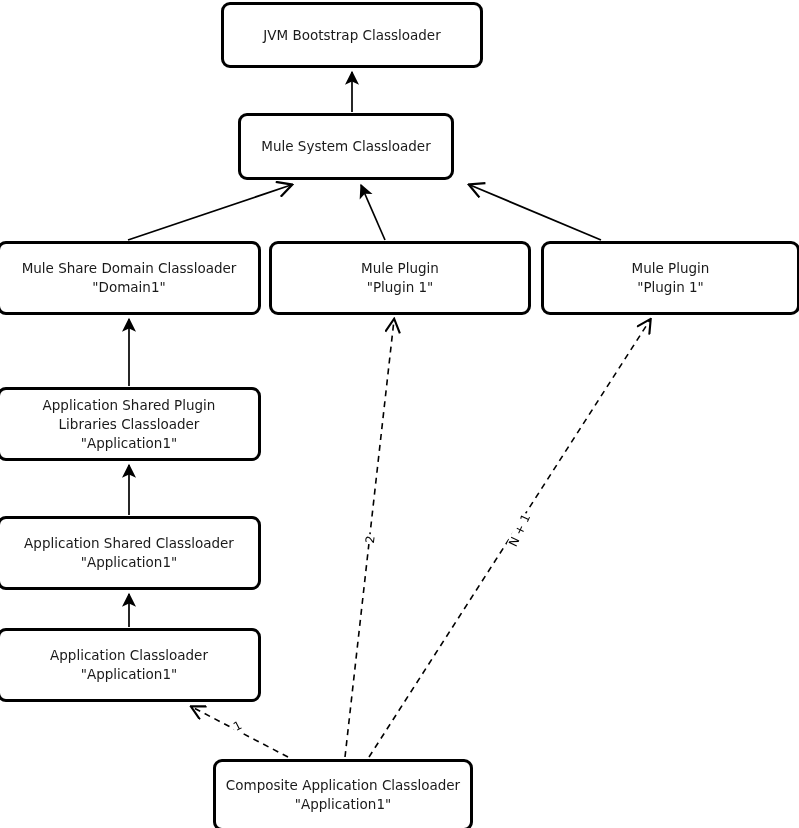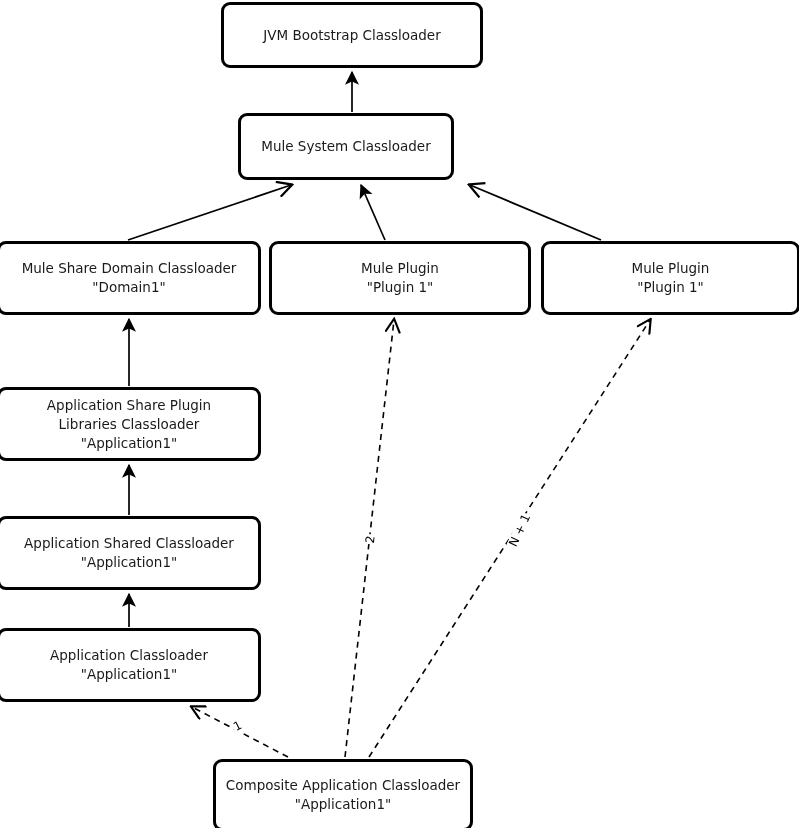--- a/index.html
+++ b/index.html
@@ -108,21 +108,21 @@
     <span class="node-label">Mule Plugin
 "Plugin 1"</span>
   </div>
 
   <div class="node" style="left:541px; top:241px; width:259px; height:74px;">
     <span class="node-label">Mule Plugin
 "Plugin 1"</span>
   </div>
 
   <div class="node" style="left:-3px; top:387px; width:264px; height:74px;">
-    <span class="node-label">Application Share Plugin
+    <span class="node-label">Application Shared Plugin
 Libraries Classloader
 "Application1"</span>
   </div>
 
   <div class="node" style="left:-3px; top:516px; width:264px; height:74px;">
     <span class="node-label">Application Shared Classloader
 "Application1"</span>
   </div>
 
   <div class="node" style="left:-3px; top:628px; width:264px; height:74px;">

